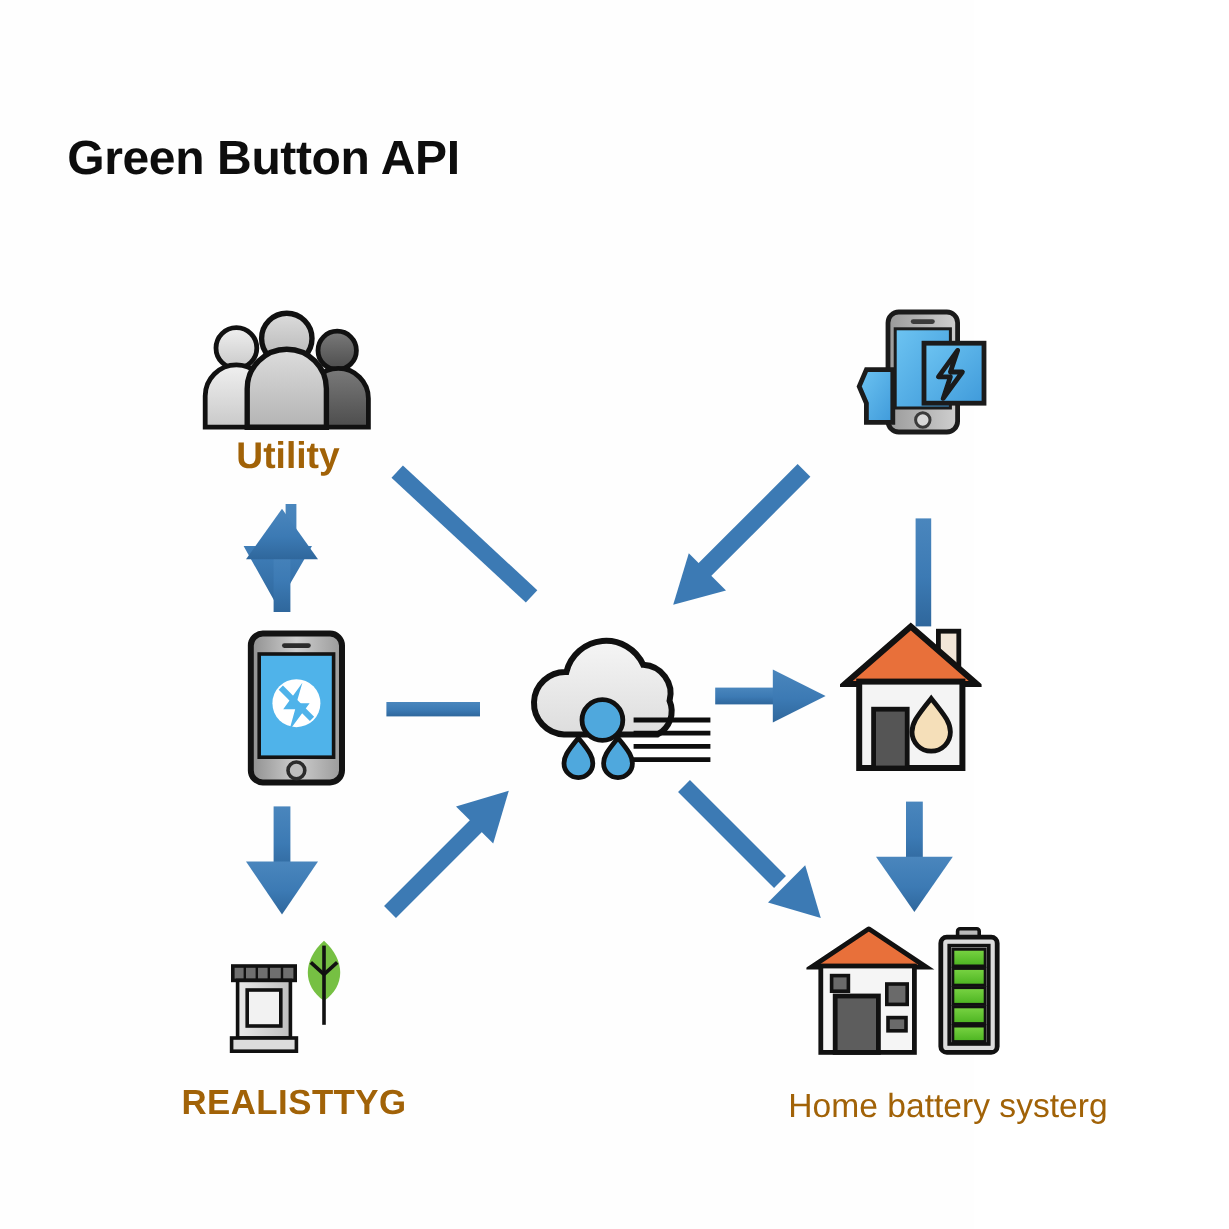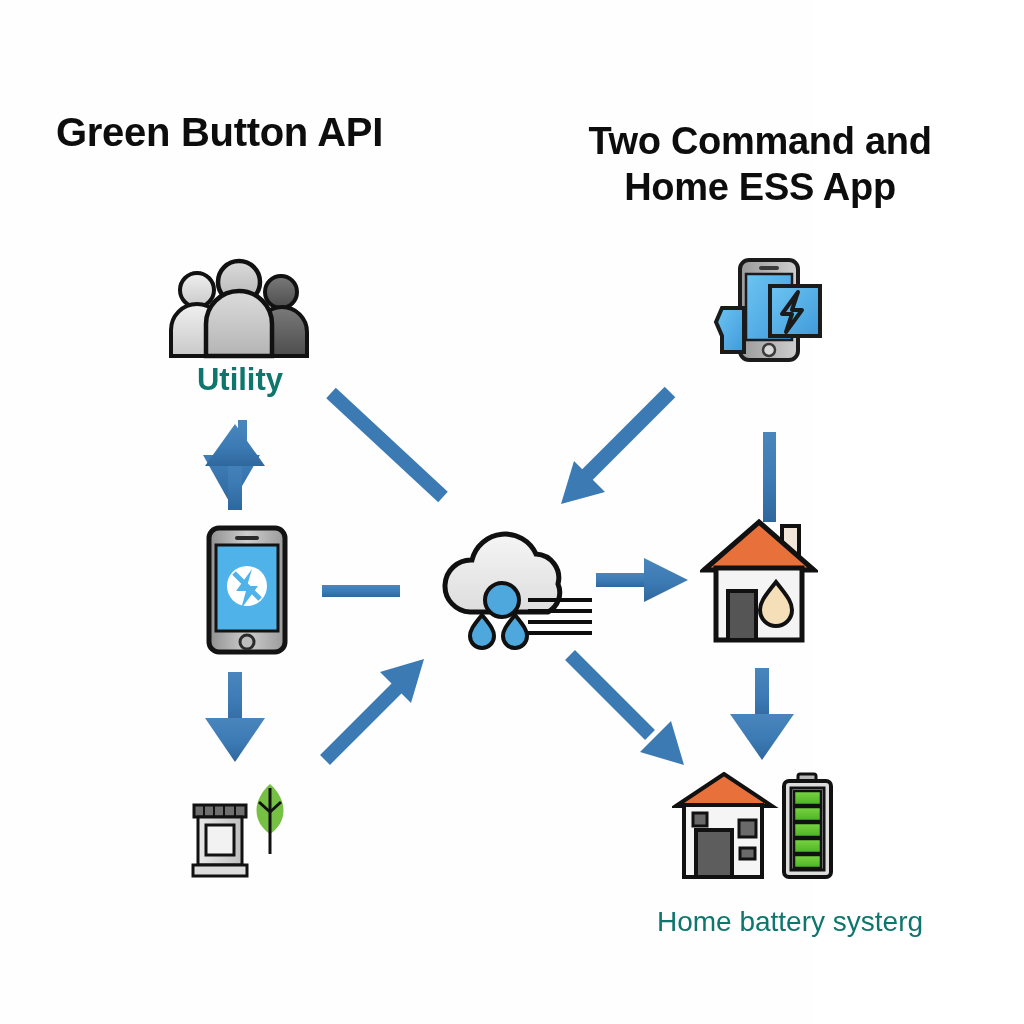--- a/index.html
+++ b/index.html
@@ -41,21 +41,21 @@
     width: 440px;
     font-size: 38px;
     text-align: center;
   }
   #title-right .tline { display: block; }
 
   
   .node-label {
     position: absolute;
     text-align: center;
-    color: #0f766e;
+    color: #a16207;
     white-space: nowrap;
   }
   .node-label.bold { font-weight: bold; }
 
   #label-utility {
     left: 120px; top: 362px; width: 240px;
     font-size: 31px; font-weight: bold;
   }
   #label-cloud {
     left: 660px; top: 370px; width: 240px;
@@ -96,24 +96,20 @@
     pointer-events: none;
   }
 </style>
 </head>
 <body>
 
 <div id="canvas">
 
   <div class="title" id="title-left">Green Button API</div>
 
-  <div class="title" id="title-right">
-    <span class="tline">Two Command and</span>
-    <span class="tline">Home ESS App</span>
-  </div>
 
   <svg id="arrows" viewBox="0 0 1024 1024" xmlns="http://www.w3.org/2000/svg">
     <defs>
       <linearGradient id="agrad" x1="0" y1="0" x2="0" y2="1">
         <stop offset="0%" stop-color="#4a86bd"></stop>
         <stop offset="55%" stop-color="#3c7ab4"></stop>
         <stop offset="100%" stop-color="#2f679c"></stop>
       </linearGradient>
     </defs>
 
@@ -332,16 +328,17 @@
         <rect x="122" y="51" width="27" height="14" fill="url(#battg)"></rect>
         <rect x="122" y="67" width="27" height="14" fill="url(#battg)"></rect>
         <rect x="122" y="83" width="27" height="13" fill="url(#battg)"></rect>
       </g>
     </svg>
   </div>
 
   <div class="node-label bold" id="label-utility">Utility</div>
 
 
+  <div class="node-label bold" id="label-meter">REALISTTYG</div>
 
   <div class="node-label" id="label-battery">Home battery systerg</div>
 
 </div>
 
 </body></html>

